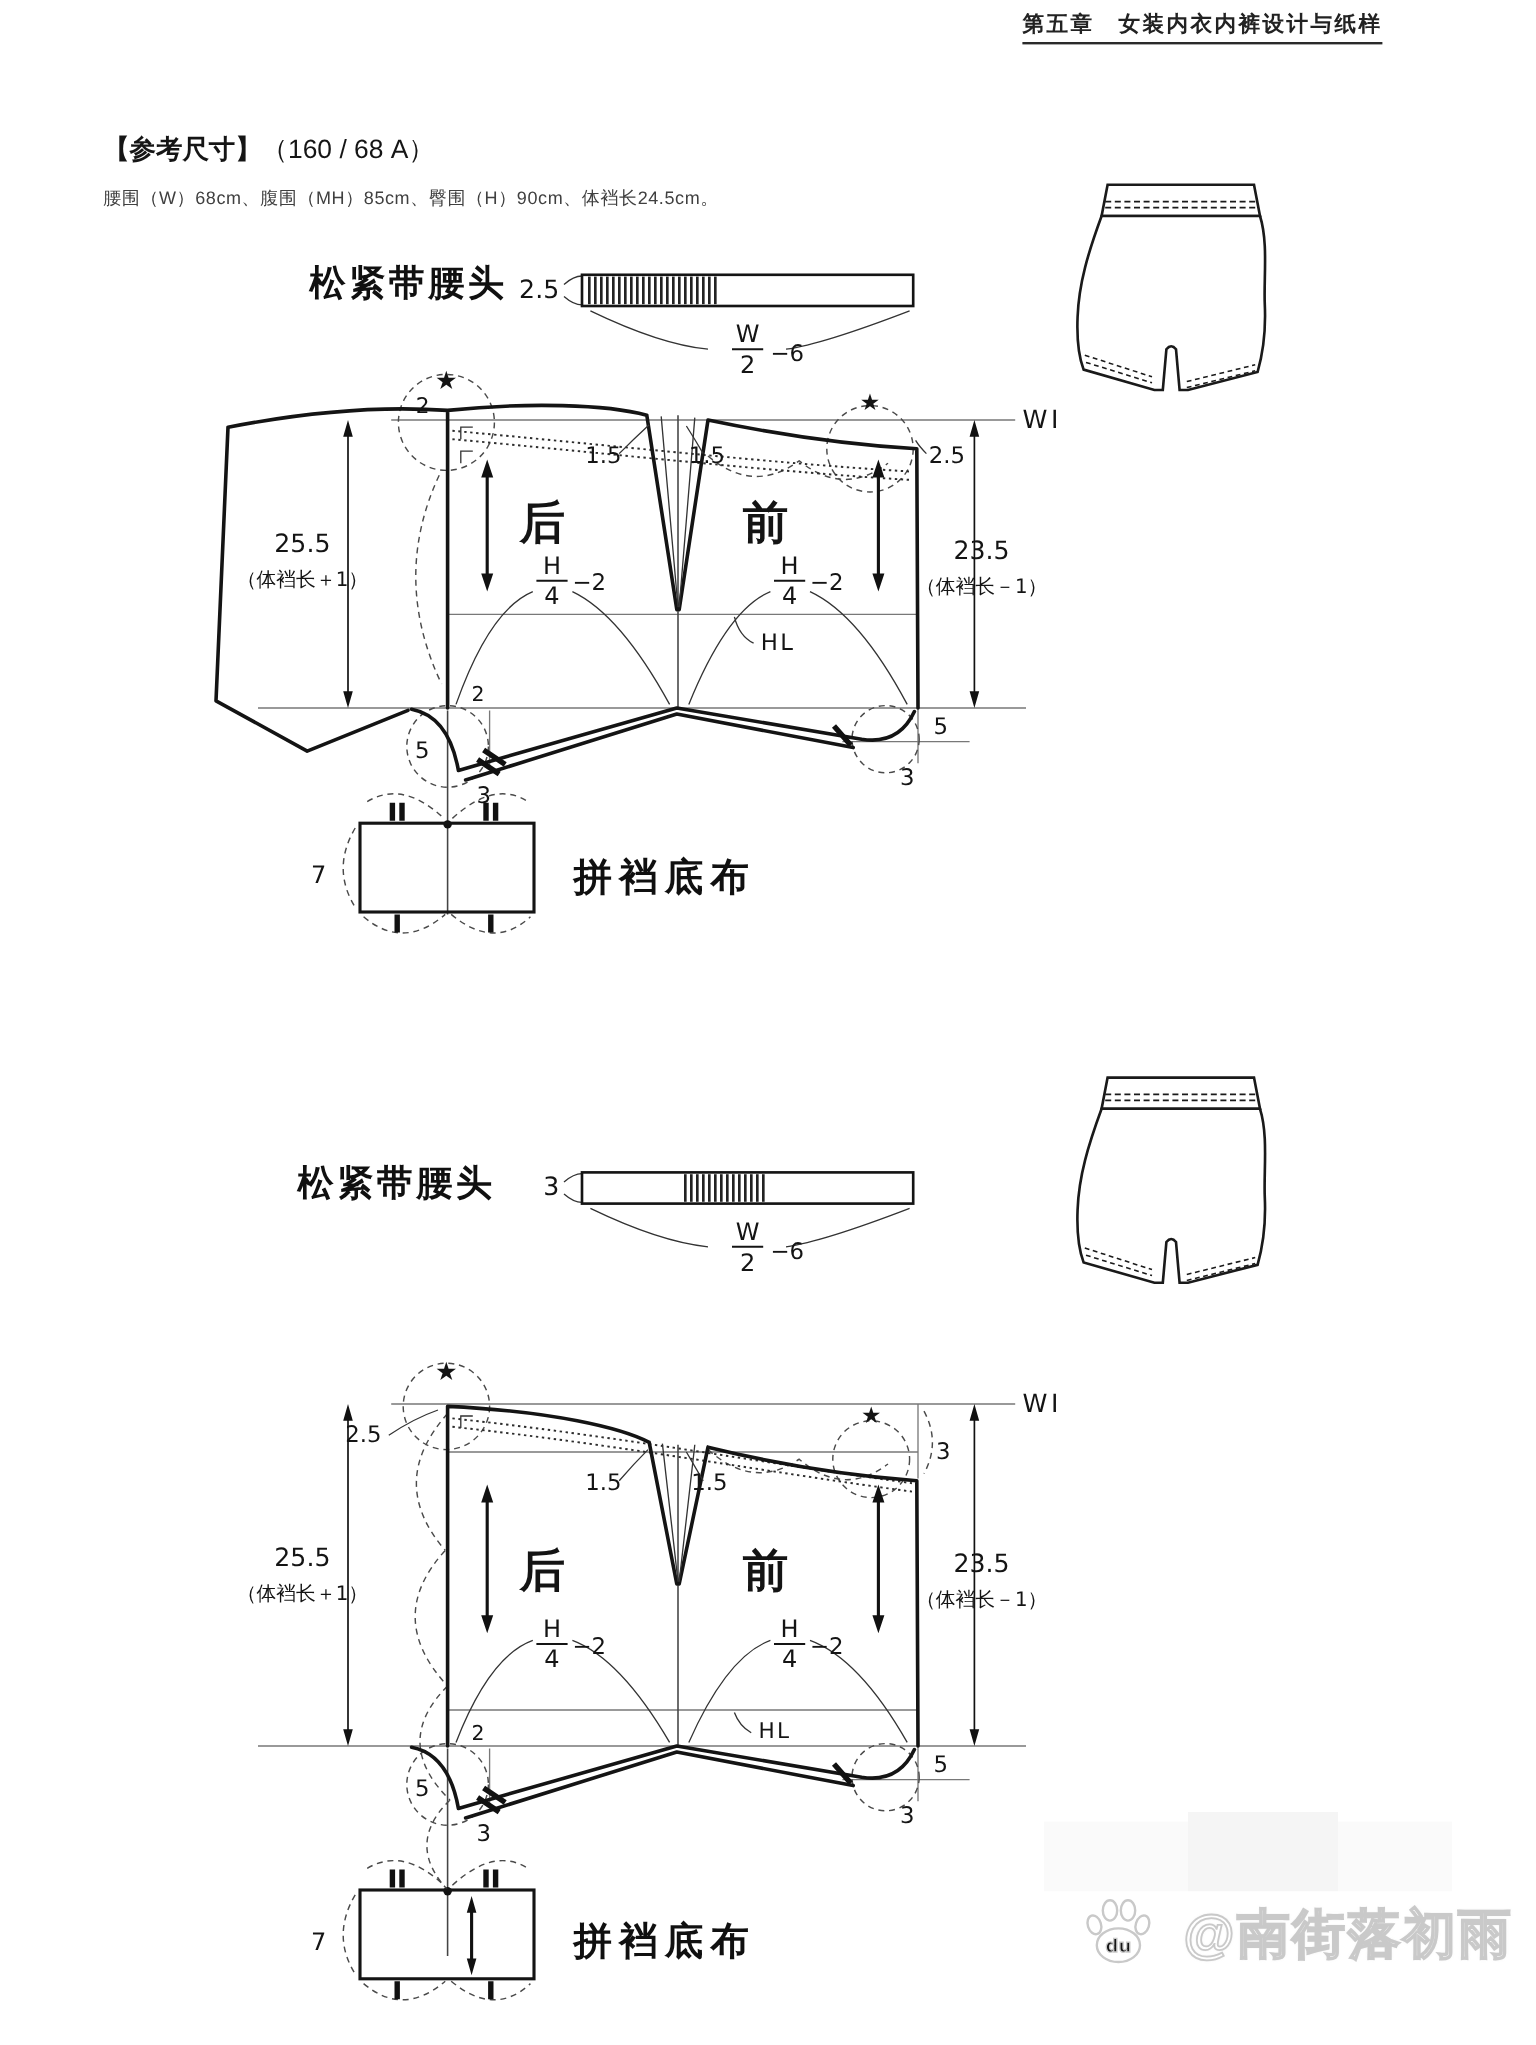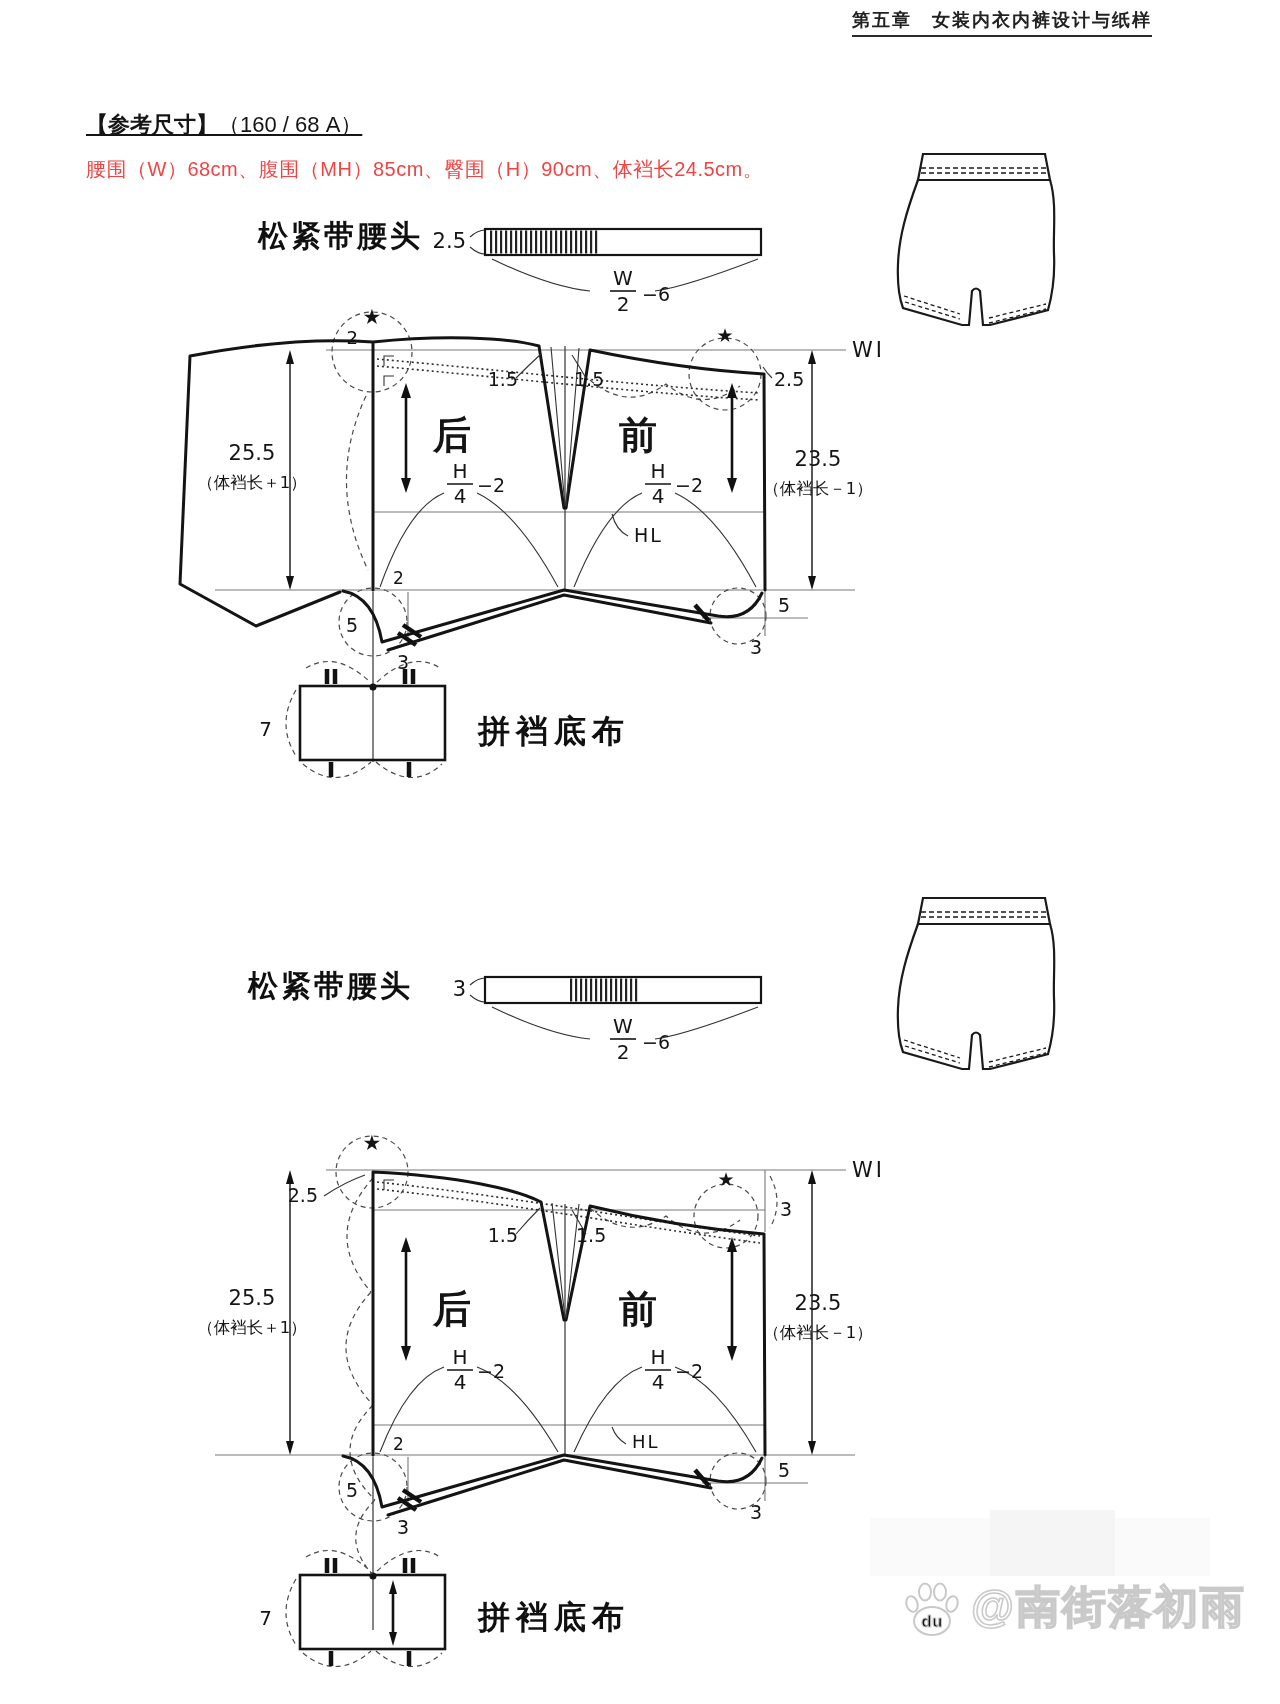--- a/index.html
+++ b/index.html
@@ -3,21 +3,21 @@
 <meta charset="utf-8">
 <style>
   html,body{margin:0;padding:0;background:#e8e8e8;}
   .page{position:relative;width:1280px;height:1704px;background:#ffffff;overflow:hidden;
         font-family:"Liberation Sans","DejaVu Sans",sans-serif;color:#141414;}
   .abs{position:absolute;}
   .hdr{font-size:18px;font-weight:700;letter-spacing:2px;border-bottom:2px solid #2a2a2a;padding-bottom:3px;color:#222;}
   .title{font-size:34px;font-weight:900;letter-spacing:2px;color:#101010;}
   .refline{font-size:22px;color:#151515;}
   .refline .rl{font-weight:900;}
-  .meas{font-size:20px;color:#ef4444;letter-spacing:0.5px;}
+  .meas{font-size:15px;color:#404040;letter-spacing:0.5px;}
   .bandlabel{font-size:30px;font-weight:900;letter-spacing:3px;color:#101010;}
   .gussetlabel{font-size:32px;font-weight:700;letter-spacing:6px;color:#101010;}
   svg text{font-family:"DejaVu Sans","Liberation Sans",sans-serif;fill:#141414;}
   .dash{stroke:#4a4a4a;stroke-width:1.2;fill:none;stroke-dasharray:5 4;}
   .dots{stroke:#2d2d2d;stroke-width:1.6;fill:none;stroke-dasharray:2 3;}
   .thin{stroke:#787878;stroke-width:1.1;fill:none;}
   .mid{stroke:#444;stroke-width:1.3;fill:none;}
   .thick{stroke:#141414;stroke-width:3;fill:none;stroke-linejoin:round;stroke-linecap:round;}
   .lead{stroke:#333;stroke-width:1.1;fill:none;}
   .notch{stroke:#111;stroke-width:4.5;fill:none;stroke-linecap:butt;}
@@ -28,21 +28,21 @@
   .wm-text{font-size:44px;font-weight:900;letter-spacing:2px;color:#ffffff;
            -webkit-text-stroke:1.5px #c9c9c9;text-shadow:0 0 2px rgba(190,190,190,.55);}
 </style>
 </head>
 <body>
 
 <div class="page">
 
   <div class="abs hdr" style="right:128px;top:8px;">第五章　女装内衣内裤设计与纸样</div>
 
-  <div class="abs refline" style="left:86px;top:110px;text-decoration:underline;">
+  <div class="abs refline" style="left:86px;top:110px;">
     <span class="rl">【参考尺寸】</span><span>（160 / 68 A）</span>
   </div>
   <div class="abs meas" style="left:86px;top:156px;">腰围（W）68cm、腹围（MH）85cm、臀围（H）90cm、体裆长24.5cm。</div>
 
   <div class="abs bandlabel" style="left:258px;top:216px;">松紧带腰头</div>
   <svg class="abs" style="left:430px;top:203px;" width="340" height="120" viewBox="0 0 340 120">
     <defs>
       <pattern id="h1" width="5" height="8" patternUnits="userSpaceOnUse">
           <rect width="2.2" height="8" fill="#222"></rect>
         </pattern>
@@ -200,21 +200,21 @@
     <text x="618" y="347" font-size="19">5</text>
     <text x="596" y="389" font-size="19" text-anchor="middle">3</text>
     <text x="112" y="495" font-size="20" text-anchor="end">7</text>
   </svg>
   <div class="abs gussetlabel" style="left:478px;top:1596px;">拼裆底布</div>
 
   <div class="wm-block" style="left:870px;top:1518px;width:120px;height:58px;background:#fafafa;"></div>
   <div class="wm-block" style="left:990px;top:1510px;width:125px;height:66px;background:#f5f5f5;"></div>
   <div class="wm-block" style="left:1115px;top:1518px;width:95px;height:58px;background:#fafafa;"></div>
 
-  <div class="abs" style="left:900px;top:1578px;display:flex;align-items:flex-start;gap:7px;">
+  <div class="abs" style="left:900px;top:1578px;display:flex;align-items:flex-end;gap:22px;">
     <svg width="64" height="64" viewBox="0 0 64 64">
       <g fill="#ffffff" stroke="#c9c9c9" stroke-width="2">
         <ellipse cx="12" cy="26" rx="5.5" ry="8" transform="rotate(-18 12 26)"></ellipse>
         <ellipse cx="25" cy="14" rx="6" ry="8.5"></ellipse>
         <ellipse cx="40" cy="14" rx="6" ry="8.5"></ellipse>
         <ellipse cx="52" cy="26" rx="5.5" ry="8" transform="rotate(18 52 26)"></ellipse>
         <ellipse cx="32" cy="43" rx="18" ry="14"></ellipse>
       </g>
       <text x="32" y="49" font-size="15" font-weight="bold" text-anchor="middle" fill="none" stroke="#c9c9c9" stroke-width="1.1">du</text>
     </svg>

